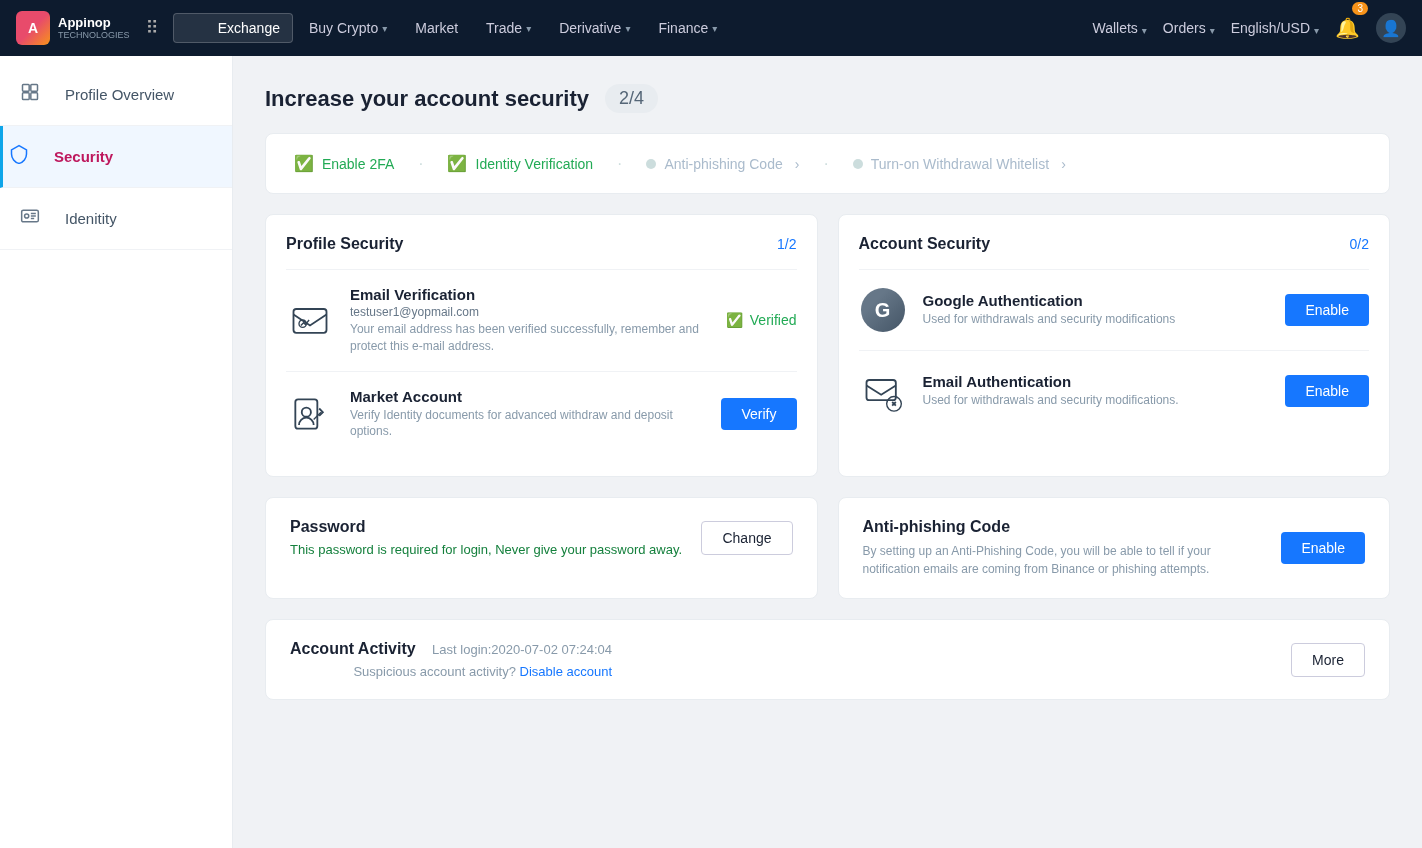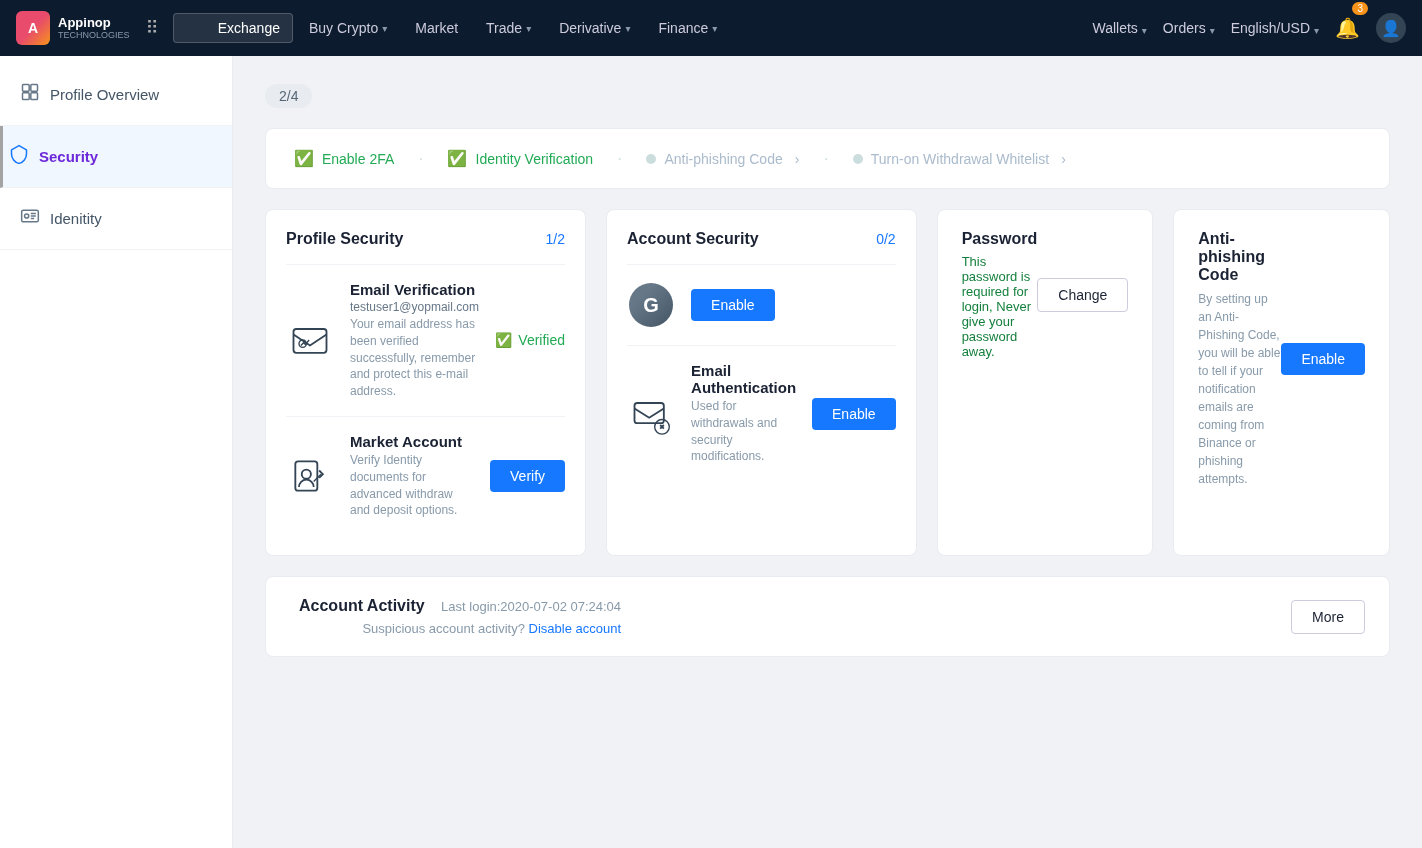--- a/index.html
+++ b/index.html
@@ -74,32 +74,32 @@
 
     
     .sidebar {
       width: 233px;
       background: white;
       border-right: 1px solid #e8ecf0;
       padding: 8px 0;
       flex-shrink: 0;
     }
     .sidebar-item {
-      display: flex; align-items: center; gap: 10px;
+      display: flex; align-items: center; gap: 25px;
       padding: 18px 20px;
       cursor: pointer;
       font-size: 15px;
       color: #445566;
       border-bottom: 1px solid #f0f2f5;
     }
     .sidebar-item.active {
       background: #f0f7ff;
-      color: #6d28d9;
+      color: #be185d;
       font-weight: 600;
-      border-left: 3px solid #a3a3a3;
+      border-left: 3px solid #0ea5e9;
       padding-left: 6px;
     }
     .sidebar-icon { font-size: 18px; color: #667788; }
     .sidebar-item.active .sidebar-icon { color: #1677ff; }
 
     
     .main {
       flex: 1;
       padding: 28px 32px;
       overflow-y: auto;
@@ -107,21 +107,21 @@
 
     
     .page-header {
       display: flex; align-items: center; gap: 16px; margin-bottom: 20px;
     }
     .page-title {
       font-size: 22px; font-weight: 600; color: #1a2233;
     }
     .progress-badge {
       background: #e8ecf0; border-radius: 20px;
-      padding: 4px 14px; font-size: 14px; color: #556677; font-weight: 500;
+      padding: 4px 14px; font-size: 18px; color: #556677; font-weight: 500;
     }
 
     
     .steps-bar {
       background: white; border-radius: 8px; padding: 20px 28px;
       display: flex; align-items: center; gap: 24px;
       margin-bottom: 20px; border: 1px solid #e8ecf0;
     }
     .step {
       display: flex; align-items: center; gap: 8px;
@@ -129,21 +129,21 @@
     }
     .step.done { color: #22aa55; }
     .step.pending { color: #aabbcc; }
     .step-check { color: #22aa55; font-size: 16px; }
     .step-dot { width: 10px; height: 10px; border-radius: 50%; background: #cdd; display: inline-block; }
     .step-arrow { color: #aabbcc; margin-left: 4px; }
 
     
     .cards-grid {
       display: grid;
-      grid-template-columns: 1fr 1fr 1fr 1fr;
+      grid-template-columns: 1fr 1fr;
       gap: 20px;
       margin-bottom: 20px;
     }
     .card {
       background: white; border-radius: 8px; border: 1px solid #e8ecf0;
       padding: 20px;
     }
     .card-header {
       display: flex; align-items: center; justify-content: space-between;
       margin-bottom: 16px;
@@ -190,21 +190,21 @@
       color: #22aa55; font-size: 14px; font-weight: 500;
     }
 
     
     .activity-bar {
       background: white; border-radius: 8px; border: 1px solid #e8ecf0;
       padding: 20px 24px;
       display: flex; align-items: center; justify-content: space-between;
     }
     .activity-left {}
-    .activity-title { font-size: 16px; font-weight: 600; color: #1a2233; display: inline; margin-left: 9px; }
+    .activity-title { font-size: 16px; font-weight: 600; color: #1a2233; display: inline; }
     .activity-time { font-size: 13px; color: #889aaa; margin-left: 12px; }
     .activity-suspicious { font-size: 13px; color: #889aaa; margin-top: 6px; text-align: right; }
     .activity-suspicious a { color: #1677ff; text-decoration: none; cursor: pointer; }
 
     .google-auth-icon {
       width: 44px; height: 44px; border-radius: 50%;
       background: linear-gradient(135deg, #667788 30%, #445566 100%);
       display: flex; align-items: center; justify-content: center;
       font-size: 20px; color: white; font-weight: bold;
     }
@@ -278,20 +278,21 @@
           <line x1="13" y1="15" x2="17" y2="15"></line>
         </svg>
       </span>
       <span>Idenitity</span>
     </div>
   </aside>
 
   <main class="main">
 
     <div class="page-header">
+      <h1 class="page-title">Increase your account security</h1>
       <span class="progress-badge">2/4</span>
     </div>
 
     <div class="steps-bar">
       <div class="step done">
         <span class="step-check">✅</span>
         <span>Enable 2FA</span>
       </div>
       <span style="color:#cdd;">·</span>
       <div class="step done">
@@ -365,20 +366,24 @@
       <div class="card">
         <div class="card-header">
           <span class="card-title">Account Security</span>
           <span class="card-count">0/2</span>
         </div>
 
         <div class="security-item">
           <div class="item-icon">
             <div class="google-auth-icon">G</div>
           </div>
+          <div class="item-info">
+            <div class="item-title">Google Authentication</div>
+            <div class="item-desc">Used for withdrawals and security modifications</div>
+          </div>
           <div class="item-action">
             <button class="btn-enable">Enable</button>
           </div>
         </div>
 
         <div class="security-item">
           <div class="item-icon">
             <svg width="44" height="44" viewBox="0 0 48 48" fill="none" stroke="#334455" stroke-width="2">
               <rect x="6" y="12" width="32" height="22" rx="3"></rect>
               <path d="M6 18l16 10 16-10"></path>

